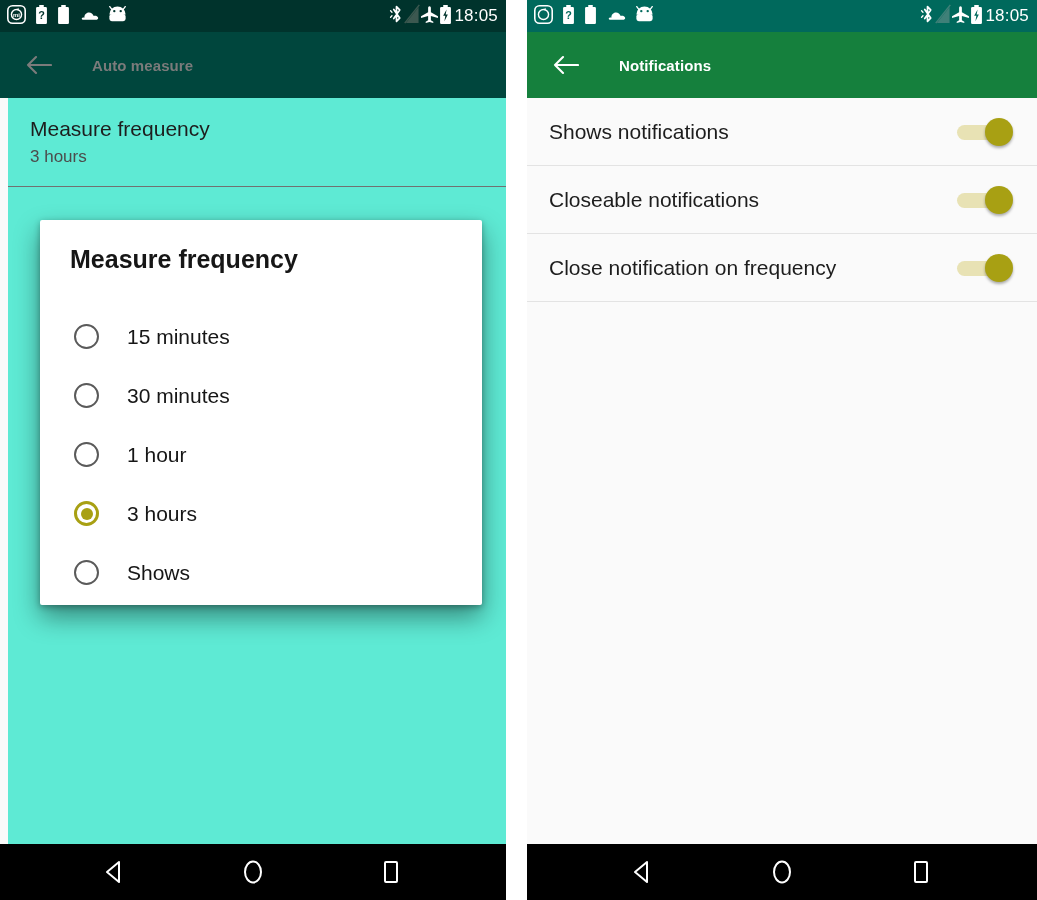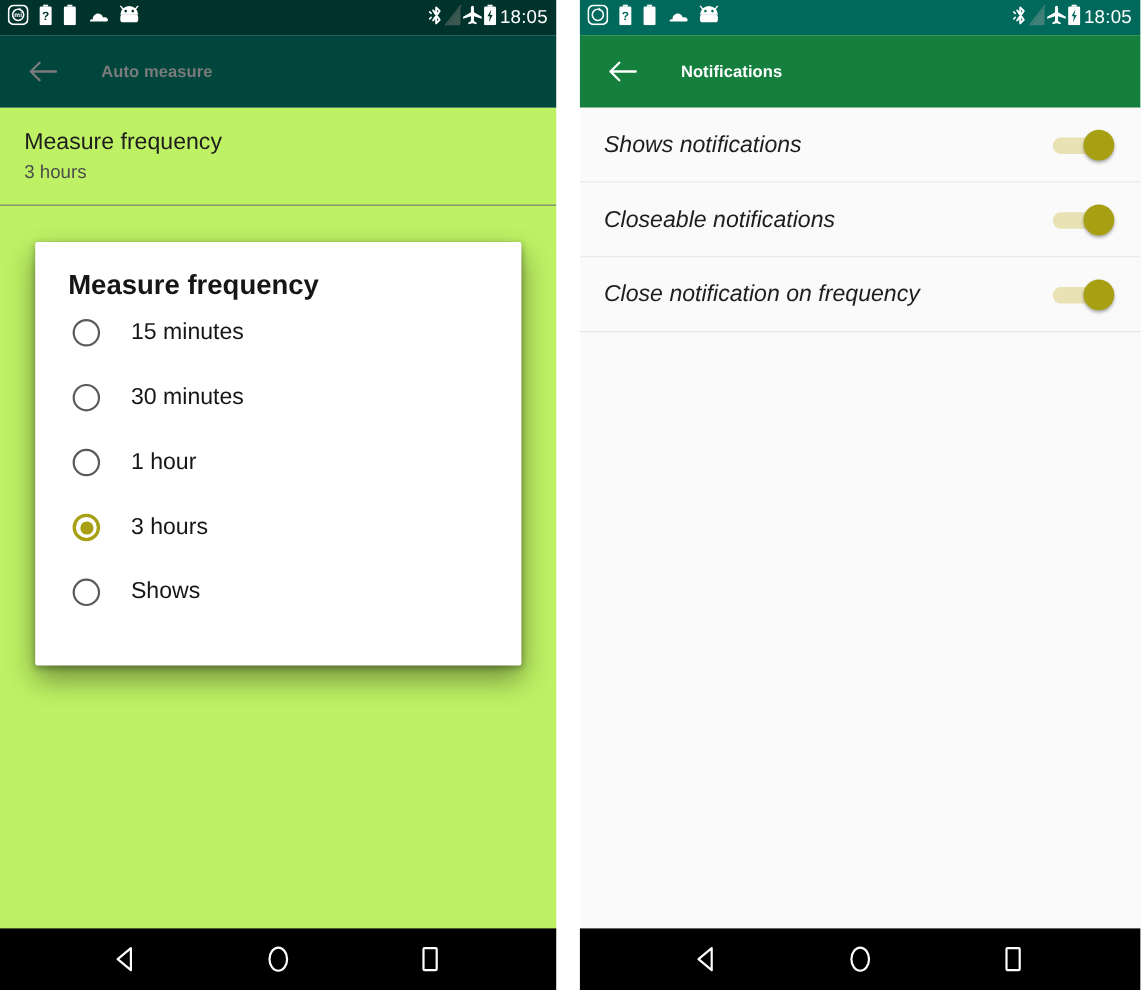--- a/index.html
+++ b/index.html
@@ -73,21 +73,22 @@
     margin-left: 36px;
     letter-spacing: 0.1px;
   }
   .appbar.dim .appbar-title { color: #7b7b7b; }
 
   
   .body-dim {
     position: relative;
     width: 100%;
     height: 758px;
-    background: #bef264;
+    background: #5eead4;
+    margin-left: 8px;
   }
   .pref-row {
     padding: 17px 22px 18px 22px;
     border-bottom: 1px solid #717171;
   }
   .pref-title {
     font-size: 21px;
     color: #1d1d1d;
     line-height: 27px;
   }
@@ -112,21 +113,21 @@
   .dialog-title {
     font-size: 25px;
     font-weight: bold;
     color: #161616;
     padding: 0 30px 6px 30px;
     line-height: 34px;
   }
   .radio-list { padding: 8px 0 2px 0; }
   .radio-item {
     display: flex;
-    align-items: flex-start;
+    align-items: flex-end;
     height: 59px;
     padding-left: 34px;
   }
   .radio-ring {
     width: 25px; height: 25px;
     border-radius: 50%;
     border: 2px solid #5a5a5a;
     flex: 0 0 auto;
     position: relative;
   }
@@ -157,21 +158,20 @@
     background: #fafafa;
   }
   .switch-row {
     display: flex;
     align-items: center;
     justify-content: space-between;
     height: 68px;
     padding: 0 24px 0 22px;
     border-bottom: 1px solid #e3e3e3;
     background: #fafafa;
-    font-style: italic;
   }
   .switch-label {
     font-size: 21px;
     color: #1d1d1d;
   }
   .switch {
     position: relative;
     width: 56px;
     height: 28px;
     flex: 0 0 auto;

